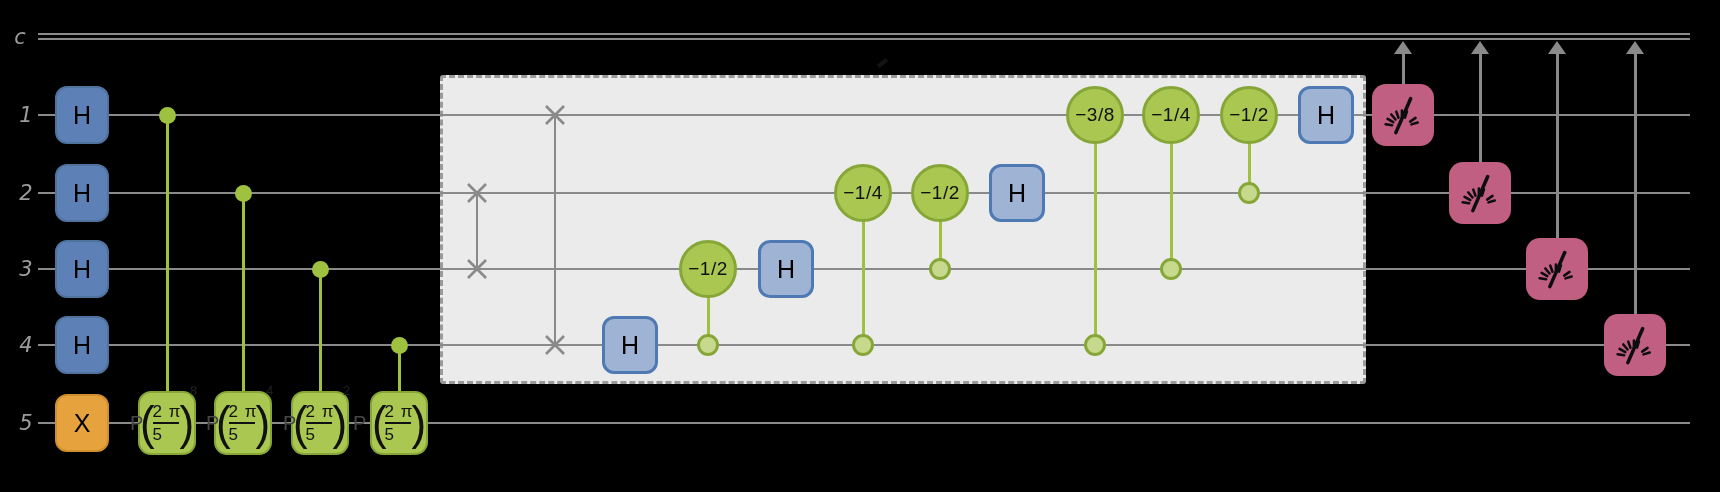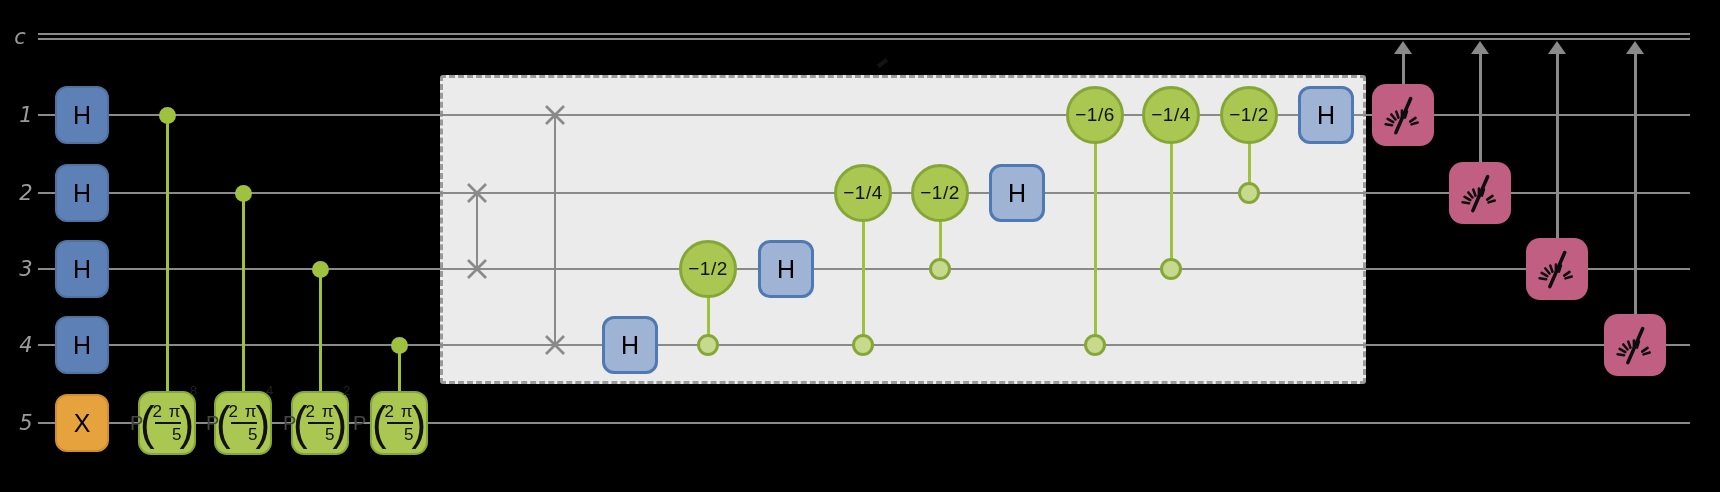--- a/index.html
+++ b/index.html
@@ -13,21 +13,21 @@
   .gate{position:absolute;display:flex;align-items:center;justify-content:center;
         border-radius:12px;color:#000;z-index:4;box-sizing:border-box;}
   .h-init{width:54px;height:58px;background:#5d81b6;border:2px solid #50729f;font-size:25px;}
   .h-block{width:56px;height:58px;background:#9fb3d4;border:3px solid #4e79b2;font-size:25px;}
   .x-gate{width:54px;height:58px;background:#e6a23c;border:2px solid #cf8f2e;font-size:25px;}
   .pbox{position:absolute;width:58px;height:64px;background:#a9c751;border:2px solid #86a737;
         border-radius:13px;display:flex;align-items:center;justify-content:center;z-index:4;box-sizing:border-box;}
   .pprefix{position:absolute;color:#464646;font-size:20px;z-index:5;}
   .pexp{position:absolute;color:#222;font-size:13px;z-index:5;}
   .paren{font-size:44px;font-weight:400;transform:scaleY(1.05);margin:0 -2px;line-height:0.9;color:#111;}
-  .frac{display:flex;flex-direction:column;align-items:flex-end;line-height:1;color:#111;}
+  .frac{display:flex;flex-direction:column;align-items:flex-start;line-height:1;color:#111;}
   .frac .num{font-size:17px;letter-spacing:1px;}
   .frac .bar{width:26px;height:2px;background:#111;margin:2px 0;}
   .frac .den{font-size:17px;}
   .pcircle{position:absolute;width:58px;height:58px;border-radius:50%;background:#a9c751;
            border:3px solid #86a737;display:flex;align-items:center;justify-content:center;
            font-size:19px;color:#111;z-index:4;box-sizing:border-box;letter-spacing:0.5px;}
   .ctrl-dot{position:absolute;width:17px;height:17px;border-radius:50%;background:#9ec23f;z-index:4;}
   .ctrl-ring{position:absolute;width:22px;height:22px;border-radius:50%;background:#c6d98c;
              border:3px solid #86a737;z-index:4;box-sizing:border-box;}
   .vgreen{position:absolute;width:3px;background:#9ec23f;z-index:3;}
@@ -145,21 +145,21 @@
       <div class="gate h-block" style="left: 758px; top: 240px;">H</div>
       <div class="vgreen" style="left: 861.5px; top: 193px; height: 152px;"></div>
       <div class="ctrl-ring" style="left: 852px; top: 334px;"></div>
       <div class="pcircle" style="left: 834px; top: 164px;">−1/4</div>
       <div class="vgreen" style="left: 938.5px; top: 193px; height: 76px;"></div>
       <div class="ctrl-ring" style="left: 929px; top: 258px;"></div>
       <div class="pcircle" style="left: 911px; top: 164px;">−1/2</div>
       <div class="gate h-block" style="left: 989px; top: 164px;">H</div>
       <div class="vgreen" style="left: 1093.5px; top: 115px; height: 230px;"></div>
       <div class="ctrl-ring" style="left: 1084px; top: 334px;"></div>
-      <div class="pcircle" style="left: 1066px; top: 86px;">−1/6</div>
+      <div class="pcircle" style="left: 1066px; top: 86px;">−3/8</div>
       <div class="vgreen" style="left: 1169.5px; top: 115px; height: 154px;"></div>
       <div class="ctrl-ring" style="left: 1160px; top: 258px;"></div>
       <div class="pcircle" style="left: 1142px; top: 86px;">−1/4</div>
       <div class="vgreen" style="left: 1247.5px; top: 115px; height: 78px;"></div>
       <div class="ctrl-ring" style="left: 1238px; top: 182px;"></div>
       <div class="pcircle" style="left: 1220px; top: 86px;">−1/2</div>
       <div class="gate h-block" style="left: 1298px; top: 86px;">H</div>
       <div class="vgray" style="left: 1401.5px; top: 52px; height: 32px;"></div>
       <div class="arrow-up" style="left: 1394px; top: 41px;"></div>
       <div class="measure" style="left: 1372px; top: 84px;">

